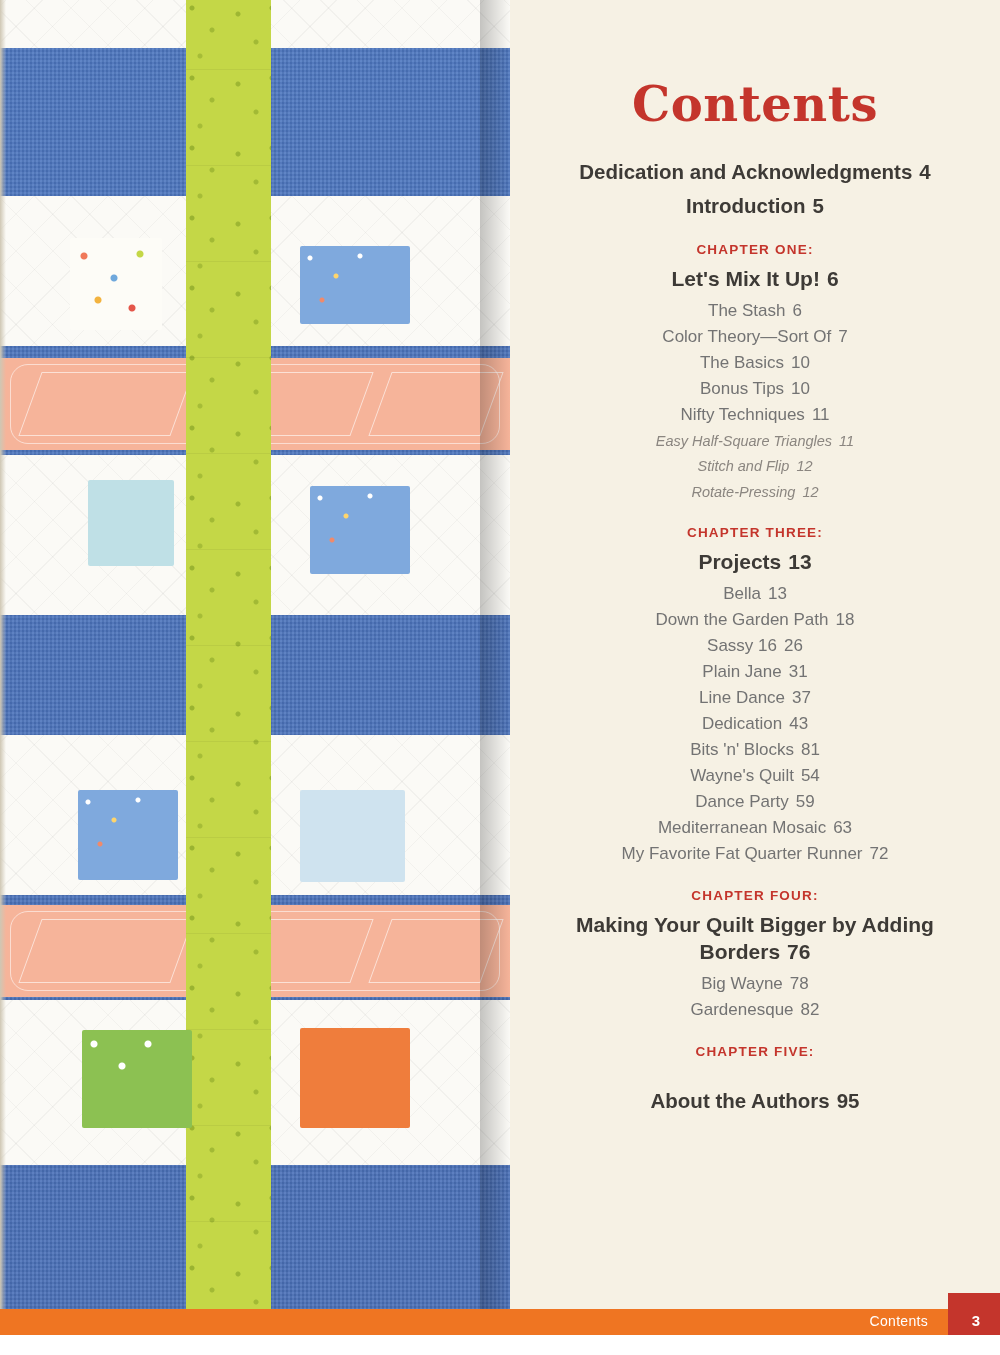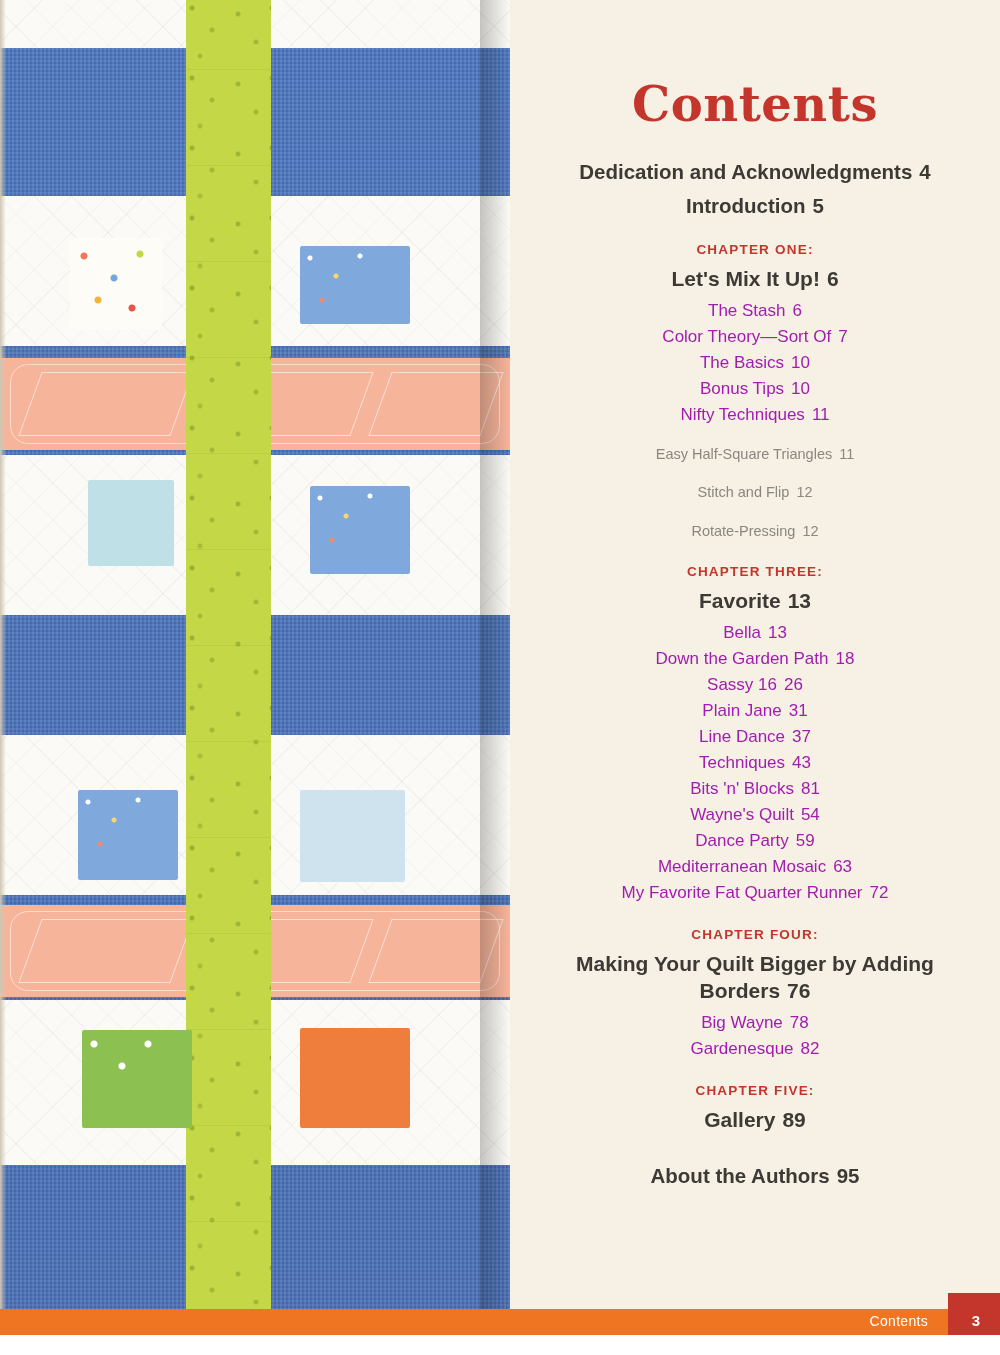--- a/index.html
+++ b/index.html
@@ -127,24 +127,24 @@
   }
   .chaplabel{
     font-size:13.5px;font-weight:bold;color:#c4352c;
     letter-spacing:1.2px;margin:26px 8px 9px;
   }
   .chaptitle{
     font-size:21px;font-weight:bold;color:#3d3a36;margin:0 0 9px;
     line-height:1.28;padding:0 30px;
   }
   .lvl2{
-    font-size:17px;color:#a21caf;margin:9px 0;font-weight:normal;text-align:center;
+    font-size:17px;color:#737373;margin:9px 0;font-weight:normal;text-align:center;
   }
   .lvl3{
-    font-size:14.5px;color:#8b8680;margin:24px 0;
+    font-size:14.5px;color:#8b8680;margin:11px 0;font-style:italic;
   }
   .num{margin-left:7px;}
   .closing{
     font-size:20.5px;font-weight:bold;color:#3d3a36;margin:30px 0 16px;
   }
 
   
   .footer{
     position:absolute;left:0;bottom:0;width:1000px;height:58px;
   }
@@ -248,39 +248,39 @@
       </div>
       <div class="row lvl3">
         <span>Stitch and Flip</span><span class="num">12</span>
       </div>
       <div class="row lvl3">
         <span>Rotate-Pressing</span><span class="num">12</span>
       </div>
 
       <div class="chaplabel">CHAPTER THREE:</div>
       <div class="chaptitle">
-        <span>Favorite</span><span class="num">13</span>
+        <span>Projects</span><span class="num">13</span>
       </div>
       <div class="row lvl2">
         <span>Bella</span><span class="num">13</span>
       </div>
       <div class="row lvl2">
         <span>Down the Garden Path</span><span class="num">18</span>
       </div>
       <div class="row lvl2">
         <span>Sassy 16</span><span class="num">26</span>
       </div>
       <div class="row lvl2">
         <span>Plain Jane</span><span class="num">31</span>
       </div>
       <div class="row lvl2">
         <span>Line Dance</span><span class="num">37</span>
       </div>
       <div class="row lvl2">
-        <span>Techniques</span><span class="num">43</span>
+        <span>Dedication</span><span class="num">43</span>
       </div>
       <div class="row lvl2">
         <span>Bits 'n' Blocks</span><span class="num">81</span>
       </div>
       <div class="row lvl2">
         <span>Wayne's Quilt</span><span class="num">54</span>
       </div>
       <div class="row lvl2">
         <span>Dance Party</span><span class="num">59</span>
       </div>
@@ -296,23 +296,20 @@
         <span>Making Your Quilt Bigger by Adding Borders</span><span class="num">76</span>
       </div>
       <div class="row lvl2">
         <span>Big Wayne</span><span class="num">78</span>
       </div>
       <div class="row lvl2">
         <span>Gardenesque</span><span class="num">82</span>
       </div>
 
       <div class="chaplabel">CHAPTER FIVE:</div>
-      <div class="chaptitle">
-        <span>Gallery</span><span class="num">89</span>
-      </div>
 
       <div class="closing">
         <span>About the Authors</span><span class="num">95</span>
       </div>
 
     </div>
   </div>
 
   <div class="footer">
     <div class="bar-orange"></div>

